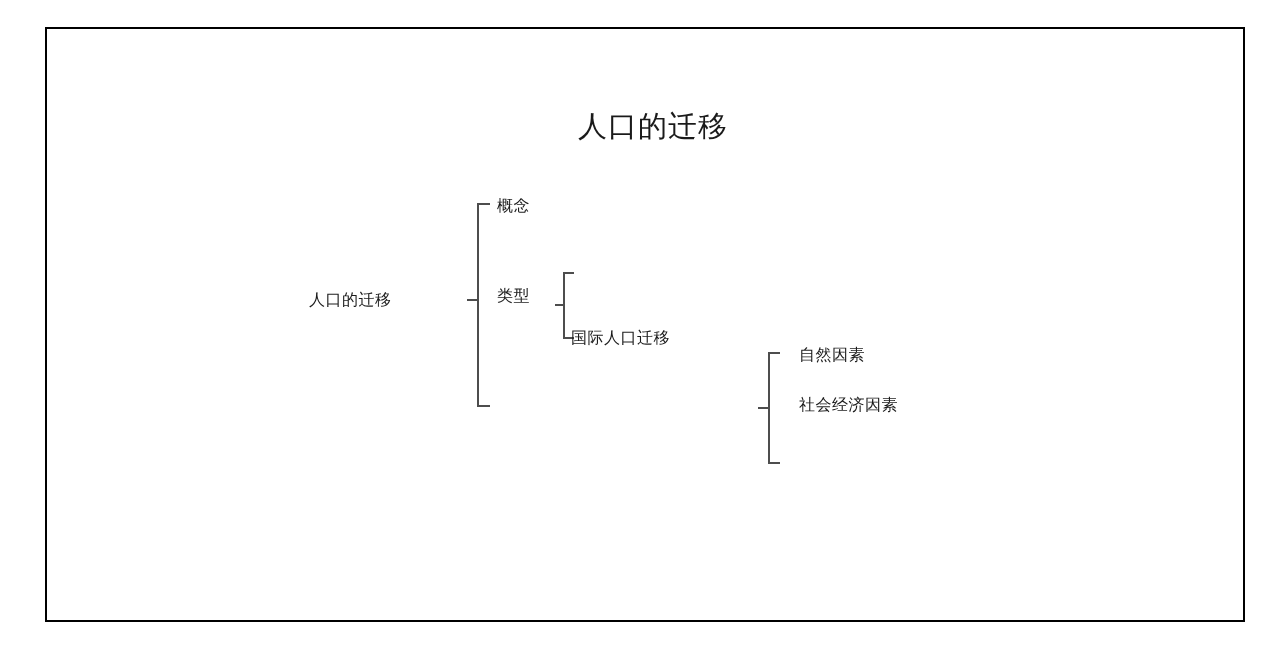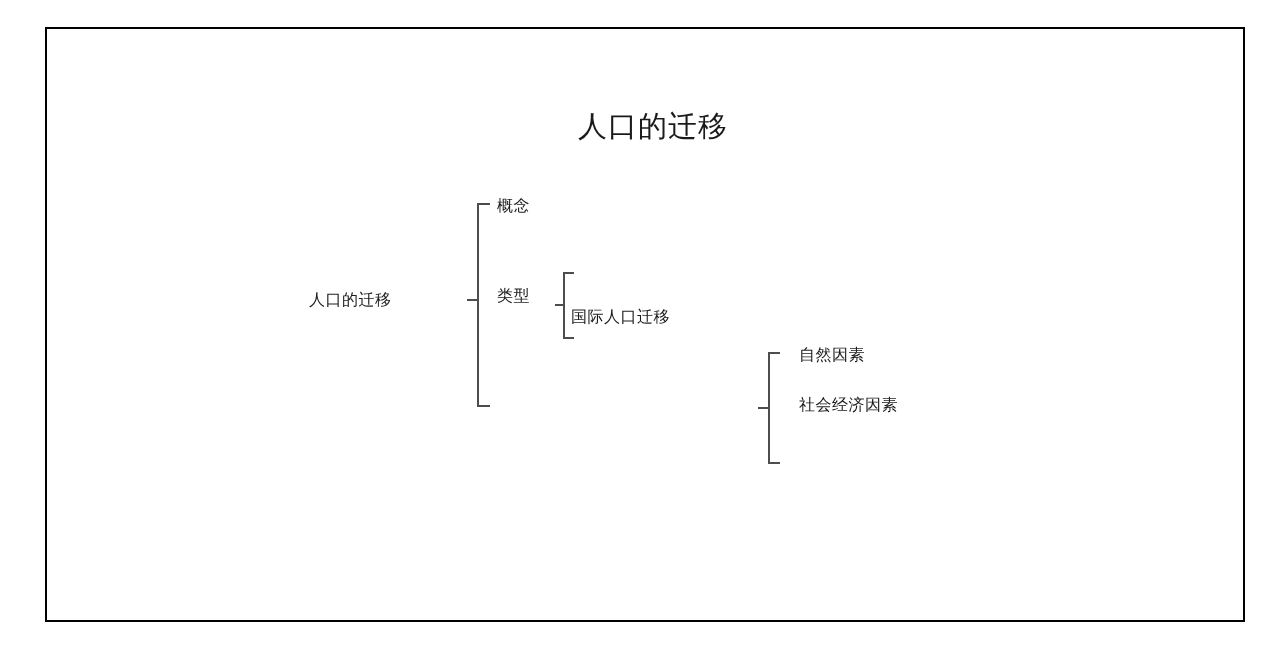--- a/index.html
+++ b/index.html
@@ -55,21 +55,21 @@
     line-height: 32px;
     white-space: nowrap;
     color: #1a1a1a;
     letter-spacing: 0.5px;
   }
 
   #node-root      { left: 309px; top: 284px; }
   #node-concept   { left: 497px; top: 190px; }
   #node-type      { left: 497px; top: 280px; }
   #node-domestic  { left: 571px; top: 256px; }
-  #node-intl      { left: 571px; top: 301px; }
+  #node-intl      { left: 571px; top: 322px; }
   #node-factors   { left: 497px; top: 390px; }
   #node-natural   { left: 799px; top: 339px; }
   #node-socioeco  { left: 799px; top: 390px; font-family: Liberation Mono, monospace; }
   #node-political { left: 799px; top: 441px; }
 
   
   .brace {
     position: absolute;
   }
   .brace svg {

